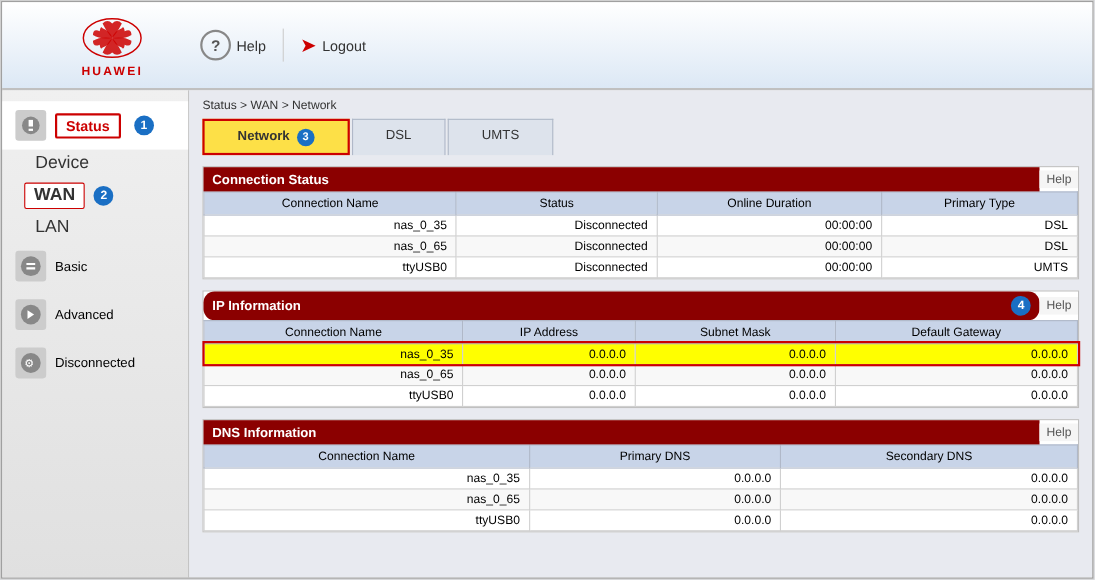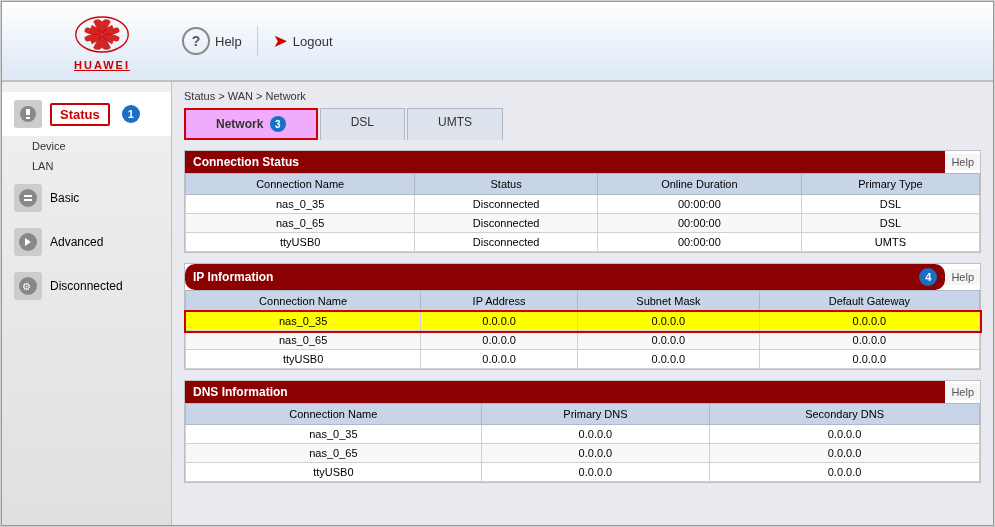--- a/index.html
+++ b/index.html
@@ -44,21 +44,20 @@
       width: 70px;
       height: 45px;
     }
 
     .huawei-text {
       font-size: 11px;
       font-weight: bold;
       color: #c00;
       letter-spacing: 2px;
       margin-top: 2px;
-      text-decoration: underline;
     }
 
     .header-title {
       flex: 1;
       font-size: 22px;
       color: #1a3a6e;
       font-weight: normal;
       padding-left: 20px;
     }
 
@@ -156,21 +155,21 @@
       margin-left: 4px;
     }
 
     .sub-menu {
       padding-left: 20px;
     }
 
     .sub-item {
       padding: 4px 10px;
       cursor: pointer;
-      font-size: 11px;
+      font-size: 16px;
       color: #333;
     }
 
     .sub-item.active {
       background: #fff;
       font-weight: bold;
       border: 1px solid #c00;
       border-radius: 2px;
       display: inline-block;
       padding: 2px 8px;
@@ -202,21 +201,21 @@
       background: #dde3ec;
       border: 1px solid #b0b8c8;
       border-bottom: none;
       cursor: pointer;
       font-size: 12px;
       color: #333;
       margin-right: 2px;
     }
 
     .tab.active {
-      background: #f0abfc;
+      background: #fde047;
       border: 2px solid #c00;
       font-weight: bold;
       position: relative;
     }
 
     .tab-badge {
       display: inline-flex;
       width: 16px;
       height: 16px;
       border-radius: 50%;
@@ -265,21 +264,21 @@
     table th {
       background: #c8d4e8;
       padding: 4px 8px;
       text-align: center;
       border: 1px solid #b0b8c8;
       font-weight: normal;
     }
 
     table td {
       padding: 3px 8px;
-      text-align: center;
+      text-align: right;
       border: 1px solid #d0d0d0;
       background: #fff;
       margin-left: 16px;
     }
 
     table tr:nth-child(even) td {
       background: #f8f8f8;
     }
 
     .row-highlight td {
@@ -347,20 +346,24 @@
               <rect x="8" y="5" width="4" height="6" fill="white"></rect>
               <rect x="8" y="13" width="4" height="2" fill="white"></rect>
             </svg>
         </div>
         <span class="status-badge">Status</span>
         <div class="circle-badge">1</div>
       </div>
 
       <div class="sub-menu">
         <div class="sub-item">Device</div>
+        <div style="display:flex;align-items:center;gap:4px;padding:4px 0;">
+          <div class="sub-item active">WAN</div>
+          <div class="circle-badge">2</div>
+        </div>
         <div class="sub-item">LAN</div>
       </div>
 
       <div class="sidebar-item">
         <div class="sidebar-icon">
           <svg width="22" height="22" viewBox="0 0 22 22">
               <circle cx="11" cy="11" r="9" fill="#888"></circle>
               <path d="M7,8 L15,8 L15,10 L7,10Z" fill="white"></path>
               <path d="M7,12 L15,12 L15,14 L7,14Z" fill="white"></path>
             </svg>

